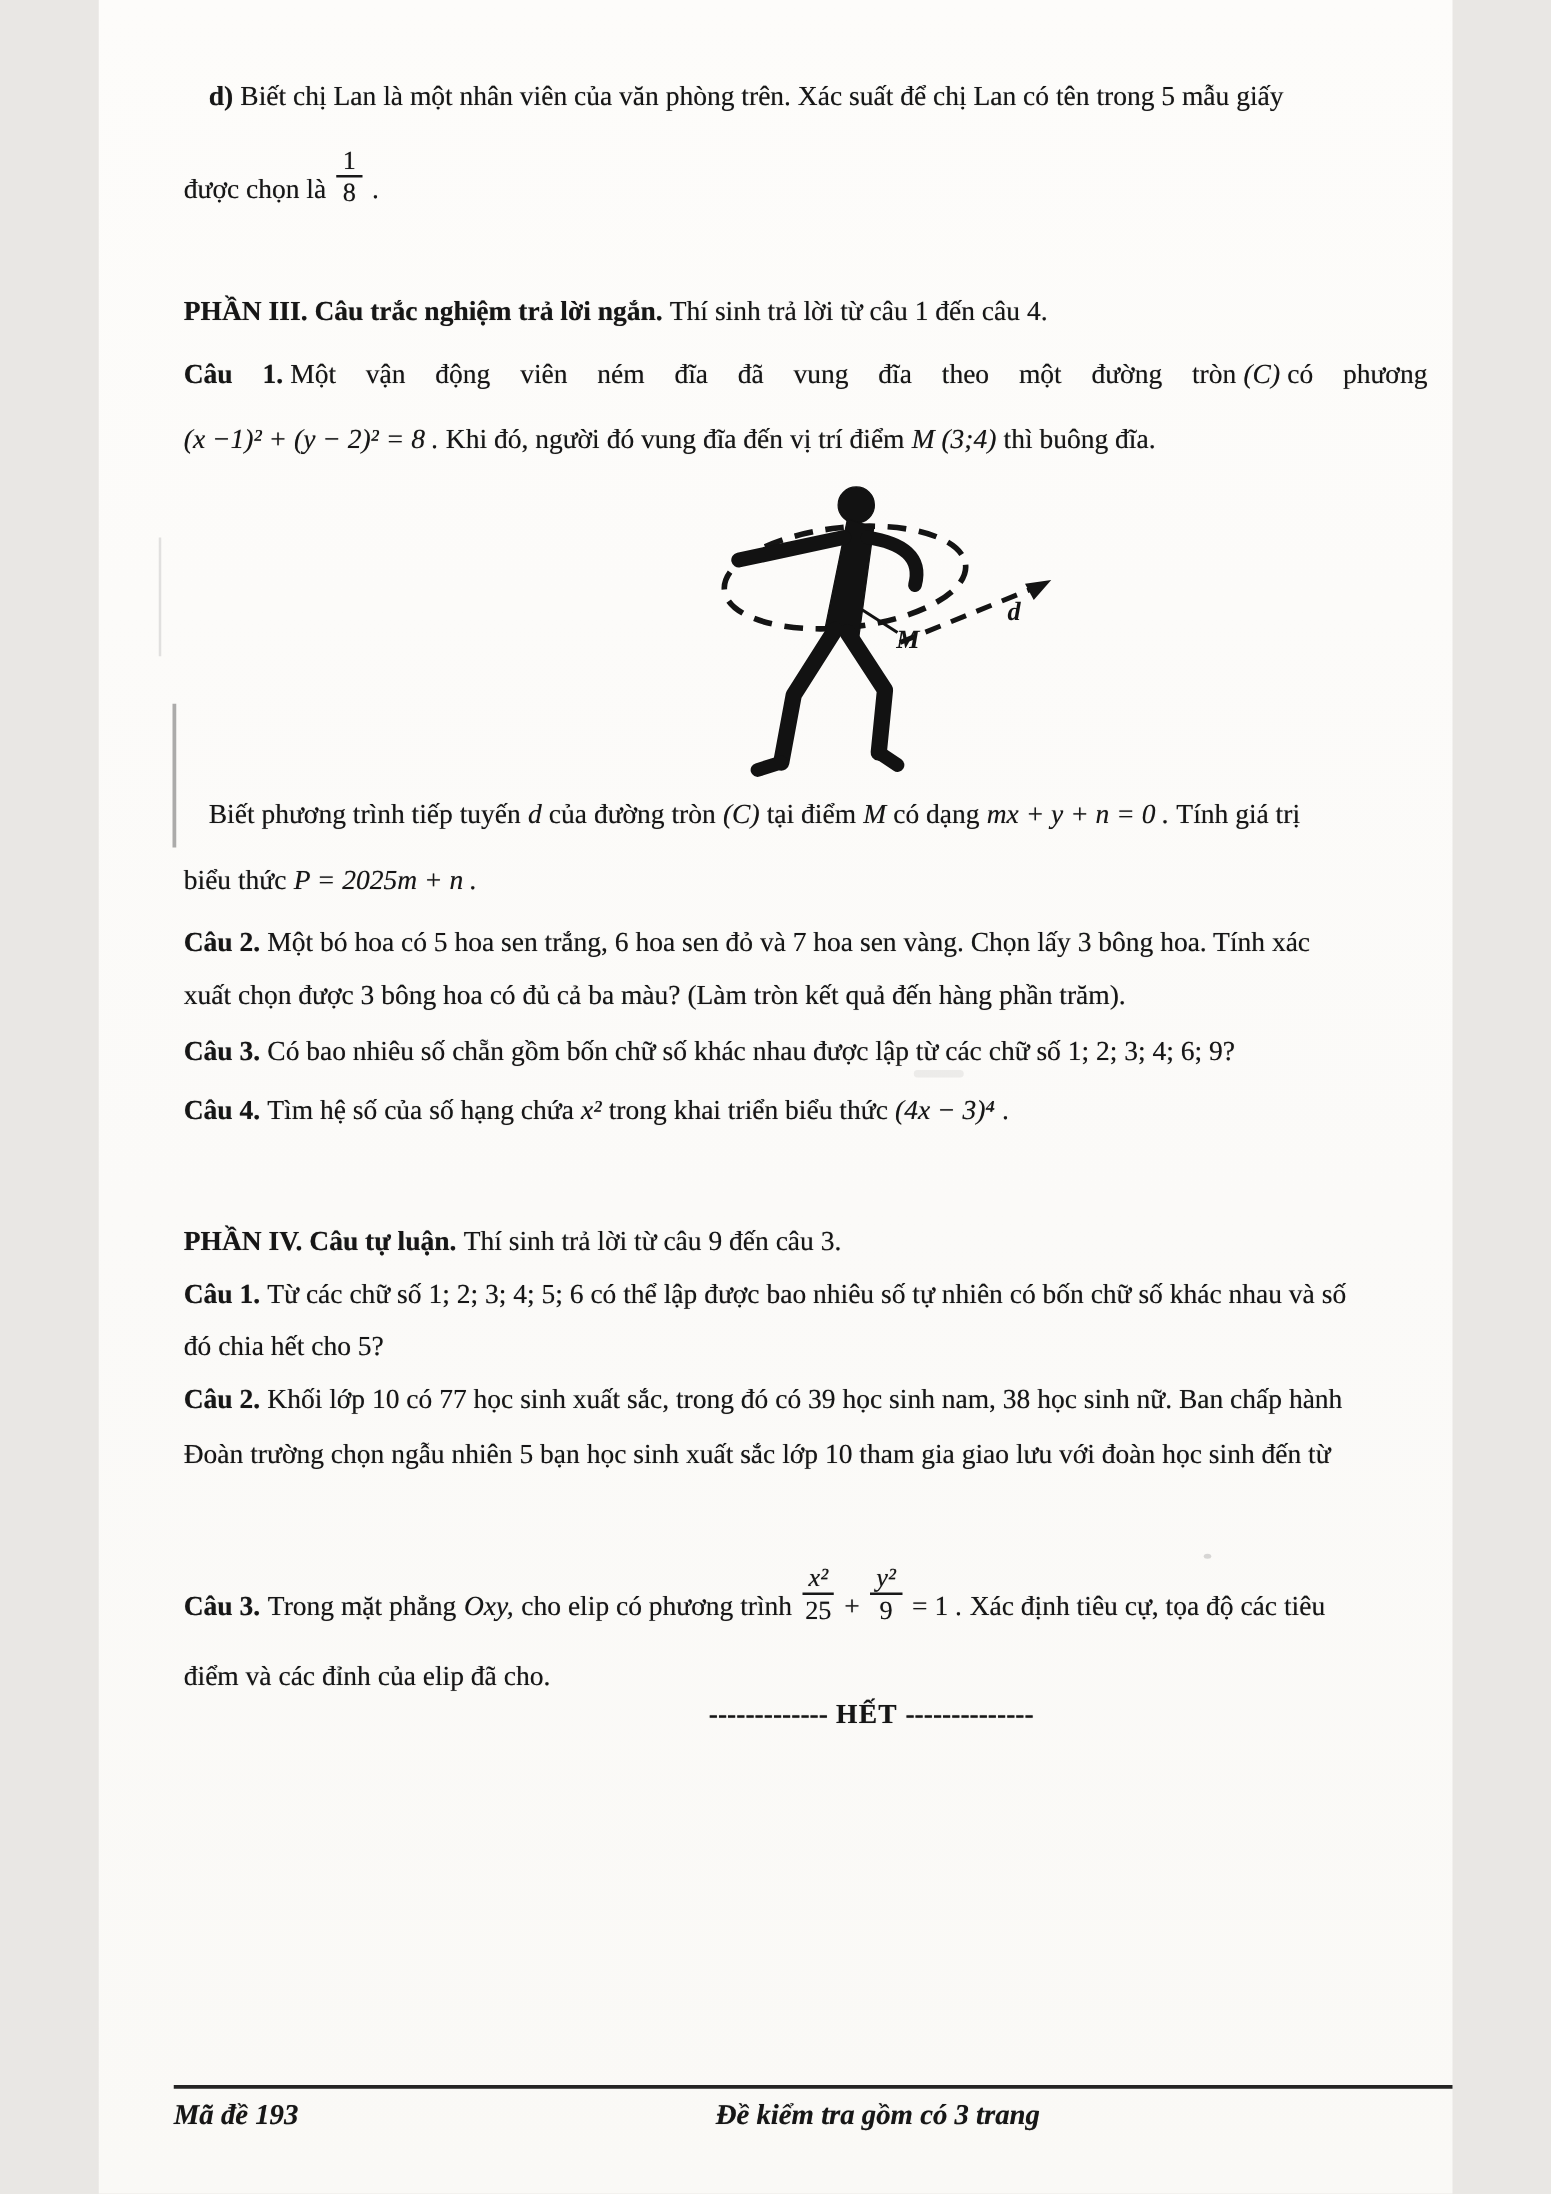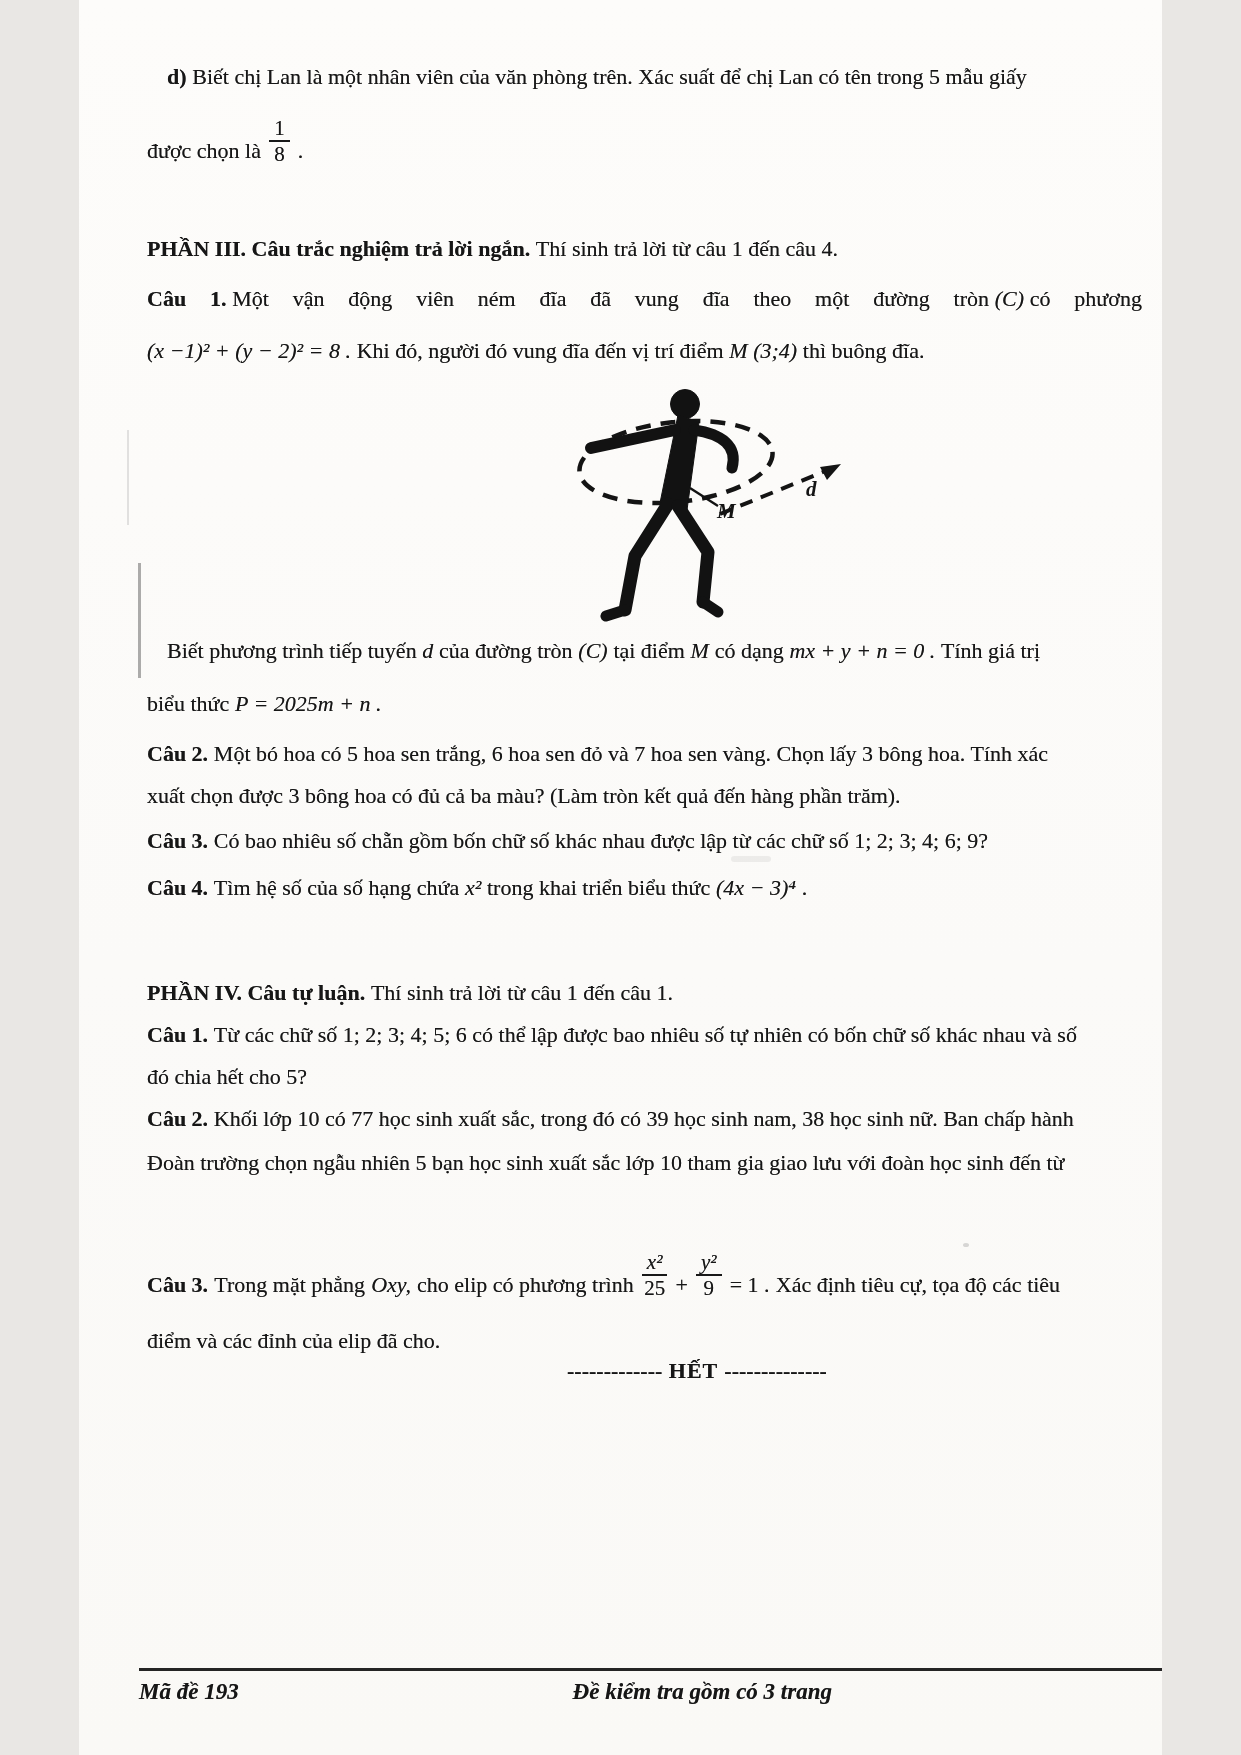--- a/index.html
+++ b/index.html
@@ -122,21 +122,21 @@
 
   <div class="line" style="top:826px">
     <span class="seg bold">Câu 3.</span><span class="seg">Có bao nhiêu số chẵn gồm bốn chữ số khác nhau được lập từ các chữ số 1; 2; 3; 4; 6; 9?</span>
   </div>
 
   <div class="line" style="top:873px">
     <span class="seg bold">Câu 4.</span><span class="seg">Tìm hệ số của số hạng chứa</span><span class="seg math">x²</span><span class="seg">trong khai triển biểu thức</span><span class="seg math">(4x − 3)⁴</span><span class="seg">.</span>
   </div>
 
   <div class="line" style="top:978px">
-    <span class="seg bold">PHẦN IV. Câu tự luận.</span><span class="seg">Thí sinh trả lời từ câu 1 đến câu 1.</span>
+    <span class="seg bold">PHẦN IV. Câu tự luận.</span><span class="seg">Thí sinh trả lời từ câu 9 đến câu 3.</span>
   </div>
 
   <div class="line" style="top:1020px">
     <span class="seg bold">Câu 1.</span><span class="seg">Từ các chữ số 1; 2; 3; 4; 5; 6 có thể lập được bao nhiêu số tự nhiên có bốn chữ số khác nhau và số</span>
   </div>
   <div class="line" style="top:1062px">
     <span class="seg">đó chia hết cho 5?</span>
   </div>
 
   <div class="line" style="top:1104px">

